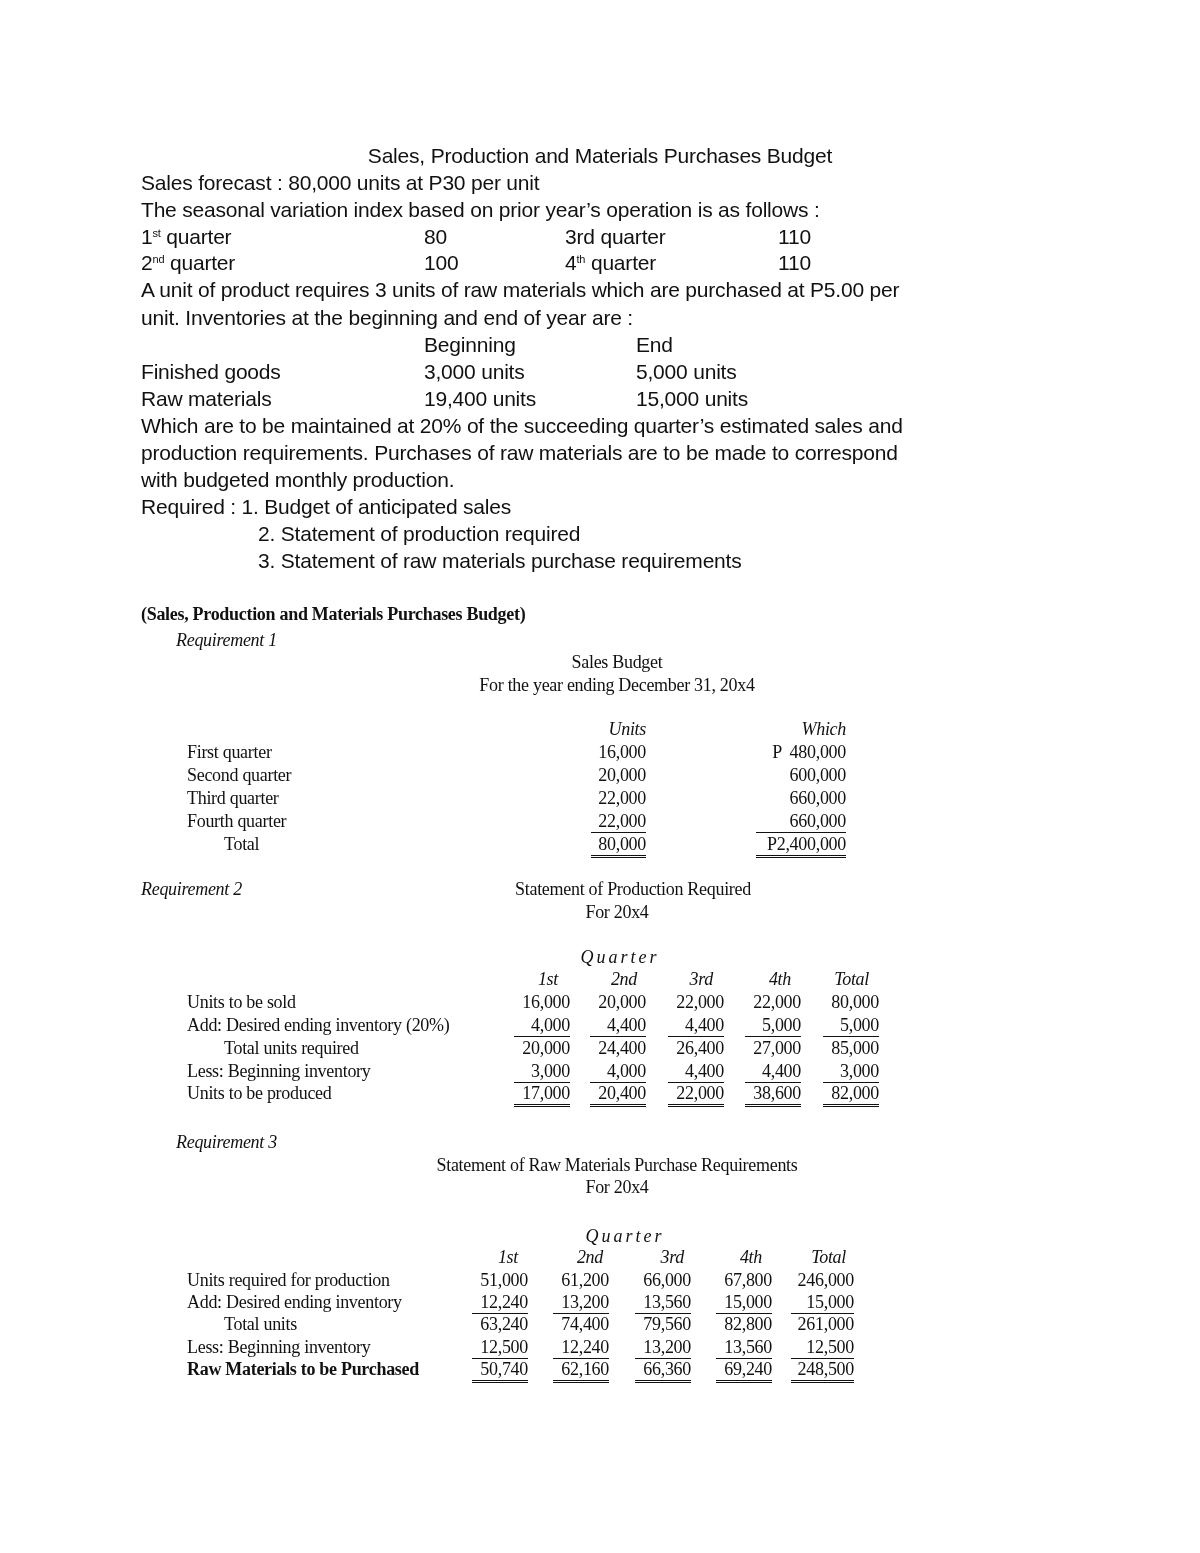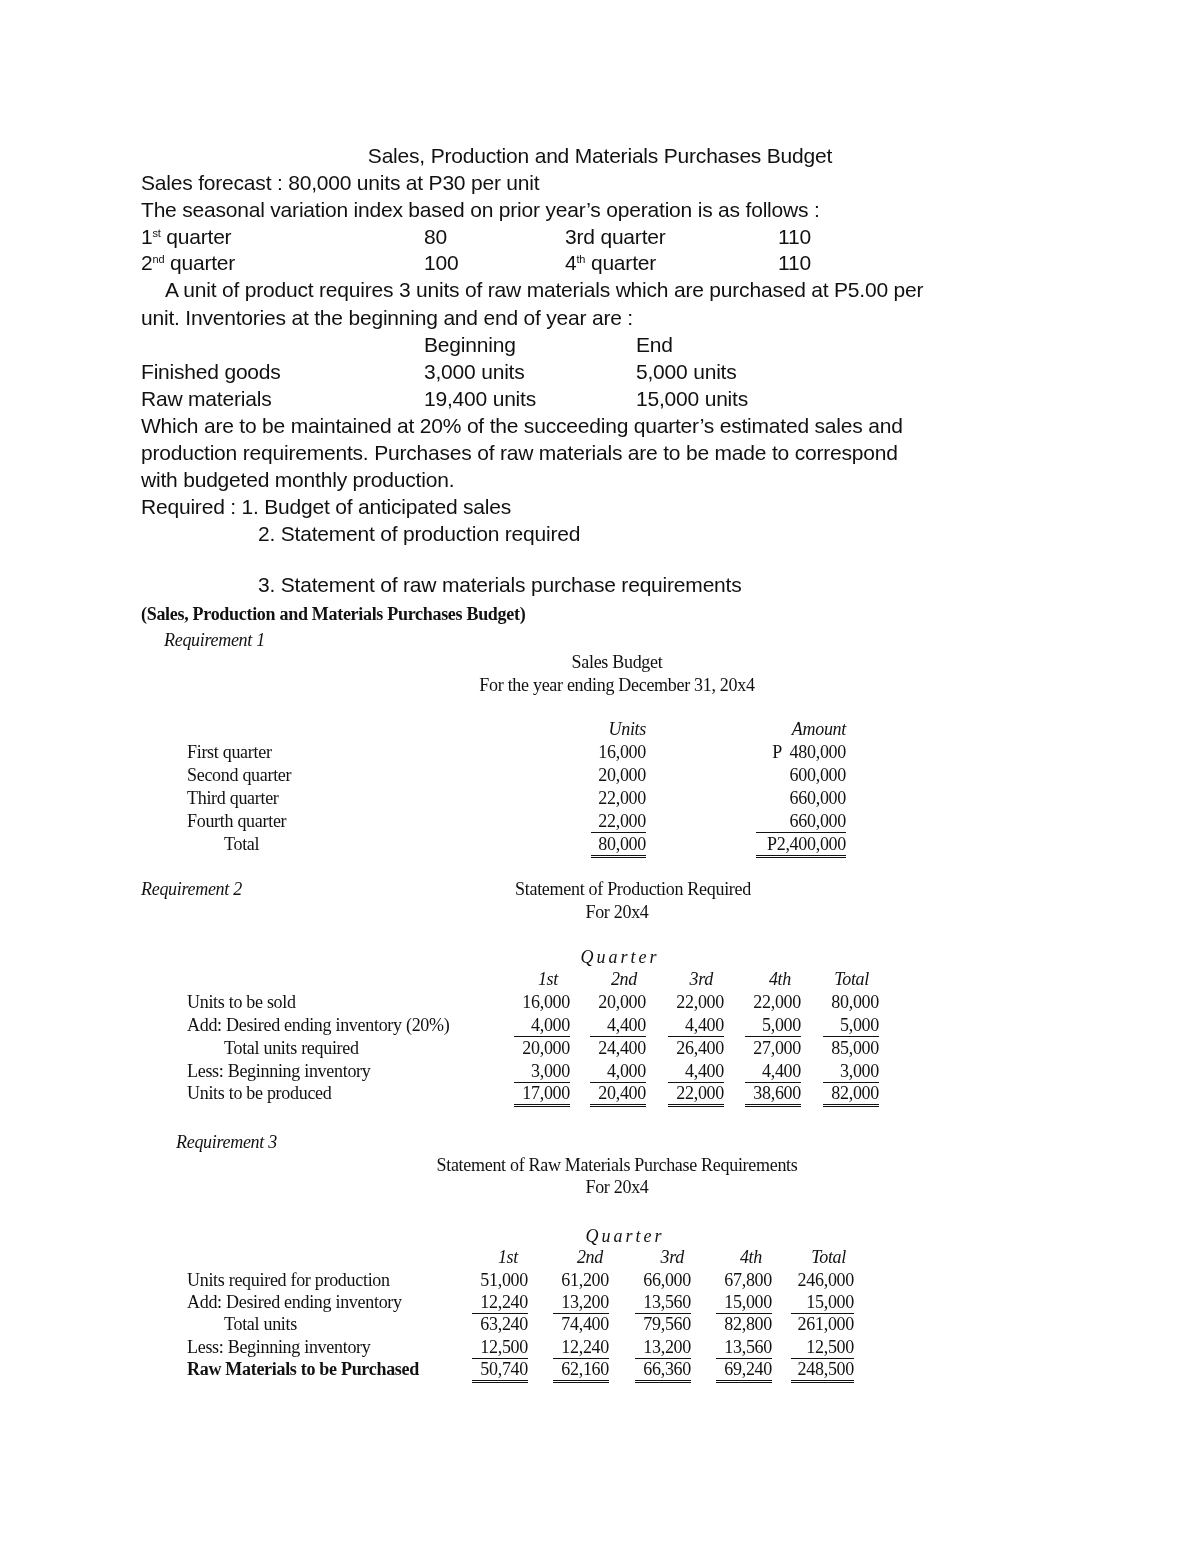--- a/index.html
+++ b/index.html
@@ -28,50 +28,50 @@
   <div class="abs sans" style="left:424px;top:224px;">80</div>
   <div class="abs sans" style="left:565px;top:224px;"><span>3rd</span><span> quarter</span></div>
   <div class="abs sans" style="left:778px;top:224px;">110</div>
 
   <div class="abs sans" style="left:141px;top:250px;"><span>2</span><sup>nd</sup><span> quarter</span></div>
   <div class="abs sans" style="left:424px;top:250px;">100</div>
   <div class="abs sans" style="left:565px;top:250px;"><span>4</span><sup>th</sup><span> quarter</span></div>
   <div class="abs sans" style="left:778px;top:250px;">110</div>
 </div>
 
-<div class="abs sans" style="left:141px;top:277px;margin-left:24px;">A unit of product  requires 3 units of raw materials  which are purchased  at P5.00 per</div>
+<div class="abs sans" style="left:141px;top:277px;">A unit of product  requires 3 units of raw materials  which are purchased  at P5.00 per</div>
 <div class="abs sans" style="left:141px;top:305px;">unit. Inventories at the beginning and end of year  are :</div>
 
 <div>
   <div class="abs sans" style="left:424px;top:332px;">Beginning</div>
   <div class="abs sans" style="left:636px;top:332px;">End</div>
   <div class="abs sans" style="left:141px;top:359px;">Finished goods</div>
   <div class="abs sans" style="left:424px;top:359px;">3,000 units</div>
   <div class="abs sans" style="left:636px;top:359px;">5,000 units</div>
   <div class="abs sans" style="left:141px;top:386px;">Raw materials</div>
   <div class="abs sans" style="left:424px;top:386px;">19,400 units</div>
   <div class="abs sans" style="left:636px;top:386px;">15,000 units</div>
 </div>
 
 <div class="abs sans" style="left:141px;top:413px;">Which are to be maintained at 20% of the succeeding quarter’s estimated sales  and</div>
 <div class="abs sans" style="left:141px;top:440px;">production requirements. Purchases of raw materials  are to be made to correspond</div>
 <div class="abs sans" style="left:141px;top:467px;">with budgeted monthly production.</div>
 <div class="abs sans" style="left:141px;top:494px;">Required : 1. Budget of anticipated sales</div>
 <div class="abs sans" style="left:258px;top:521px;">2. Statement of production required</div>
-<div class="abs sans" style="left:258px;top:548px;margin-top:24px;">3. Statement of raw materials purchase requirements</div>
+<div class="abs sans" style="left:258px;top:548px;">3. Statement of raw materials purchase requirements</div>
 
 <div class="abs serif bold" style="left:141px;top:603px;font-size:18px;">(Sales, Production and Materials Purchases Budget)</div>
 
-<div class="abs serif it" style="left:164px;top:629px;">Requirement 1</div>
+<div class="abs serif it" style="left:176px;top:629px;">Requirement 1</div>
 <div class="abs serif c" style="left:417px;width:400px;top:651px;">Sales Budget</div>
 <div class="abs serif c" style="left:417px;width:400px;top:674px;">For the year ending December 31, 20x4</div>
 
 <div>
   <div class="cell serif it" style="right:554px;top:718px;">Units</div>
-  <div class="cell serif it" style="right:354px;top:718px;">Amount</div>
+  <div class="cell serif it" style="right:354px;top:718px;">Which</div>
 
   <div class="abs serif" style="left:187px;top:741px;">First quarter</div>
   <div class="cell serif" style="right:554px;top:741px;">16,000</div>
   <div class="cell serif" style="right:354px;top:741px;white-space:pre;">P  480,000</div>
 
   <div class="abs serif" style="left:187px;top:764px;">Second quarter</div>
   <div class="cell serif" style="right:554px;top:764px;">20,000</div>
   <div class="cell serif" style="right:354px;top:764px;">600,000</div>
 
   <div class="abs serif" style="left:187px;top:787px;">Third quarter</div>

